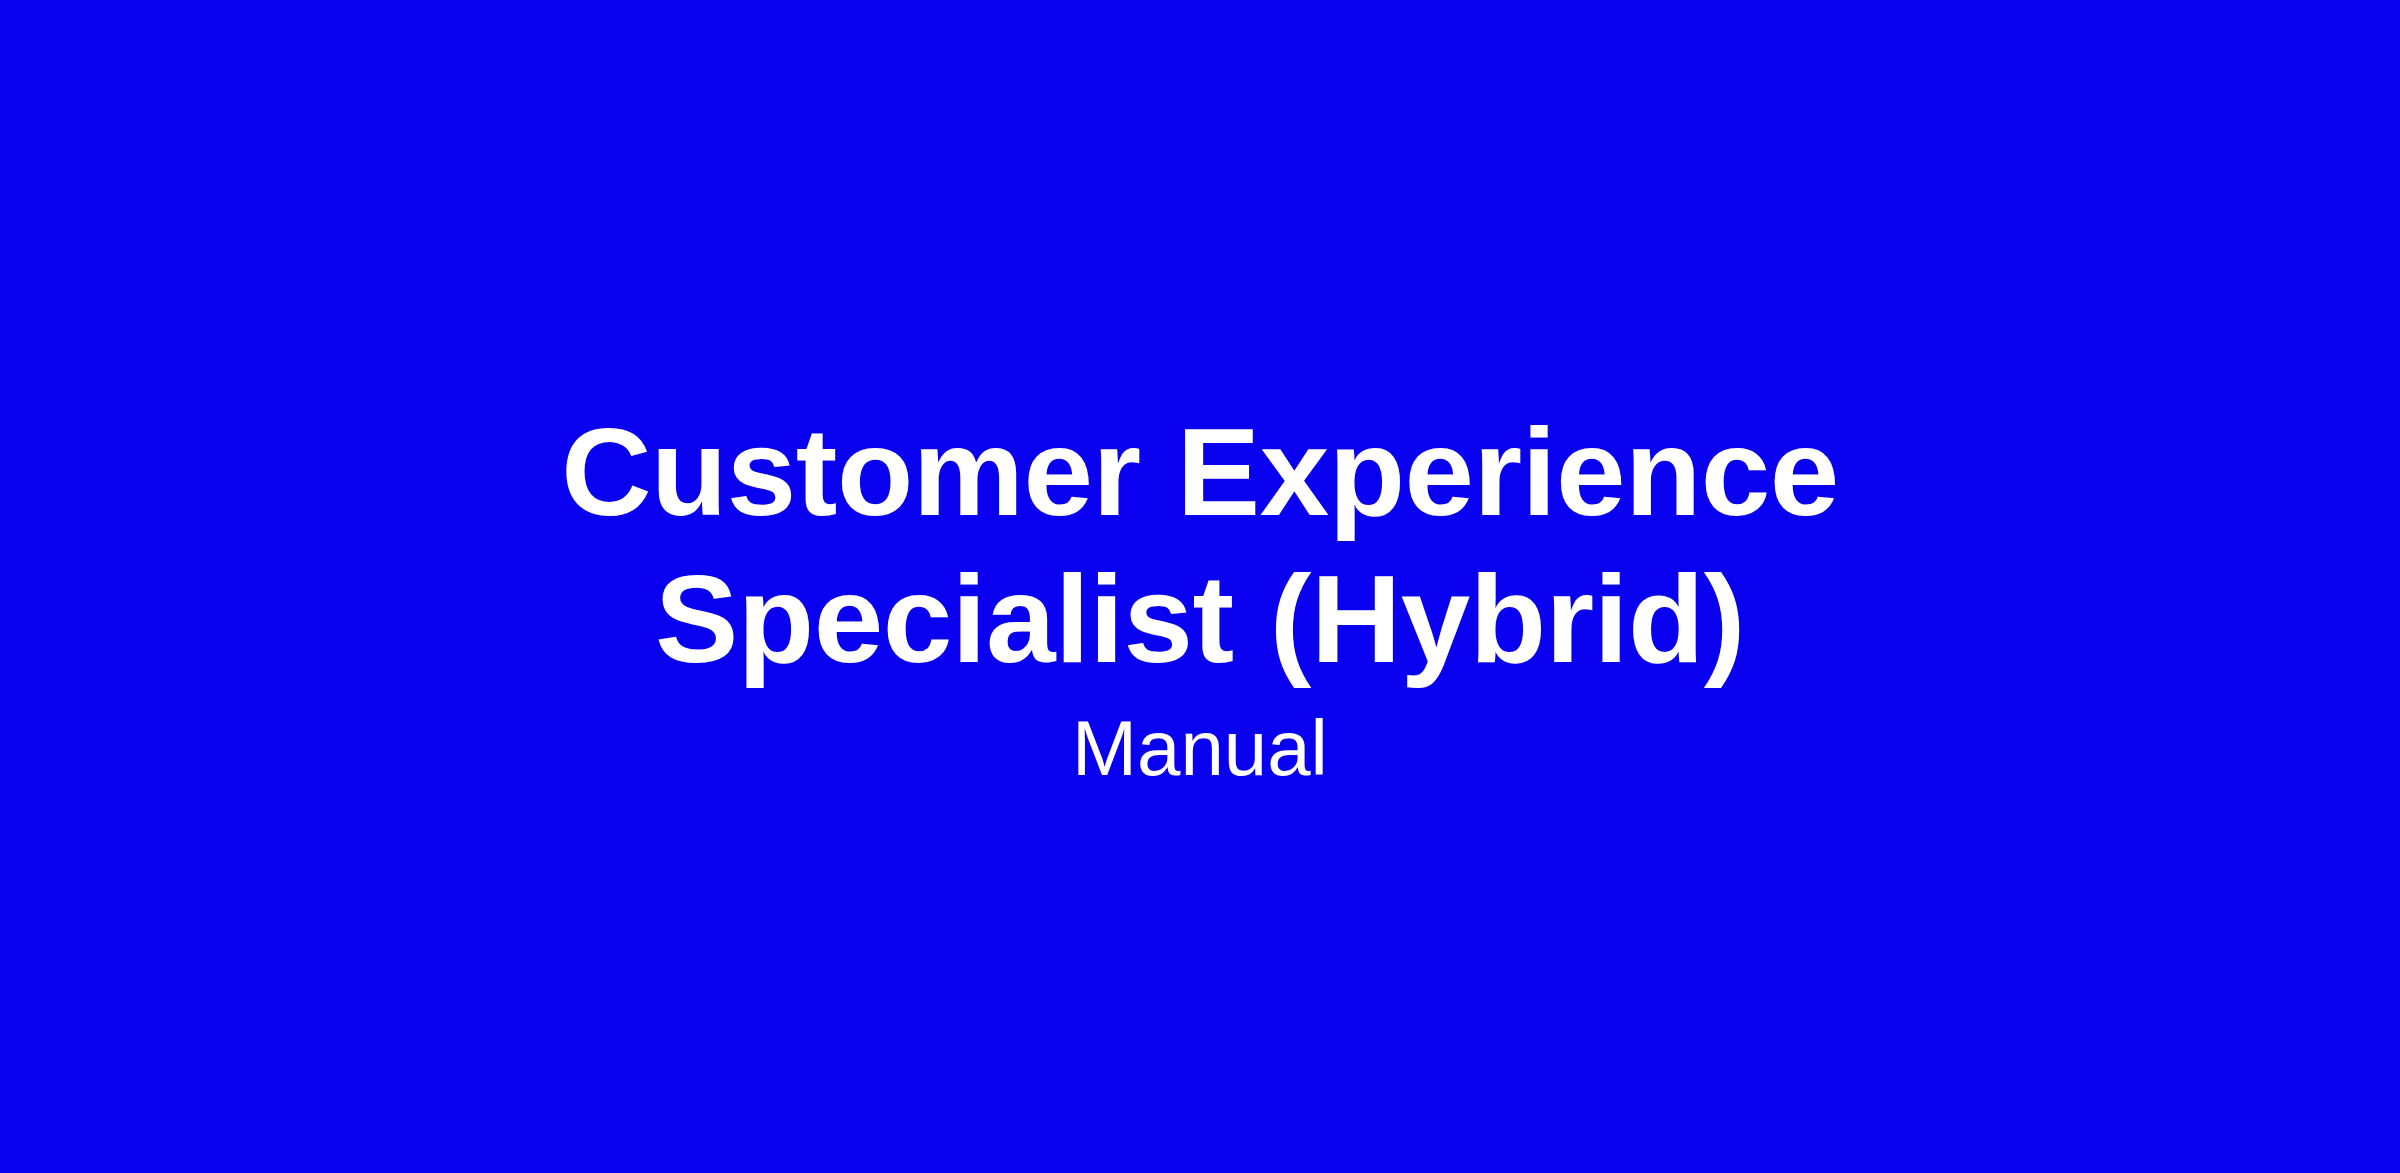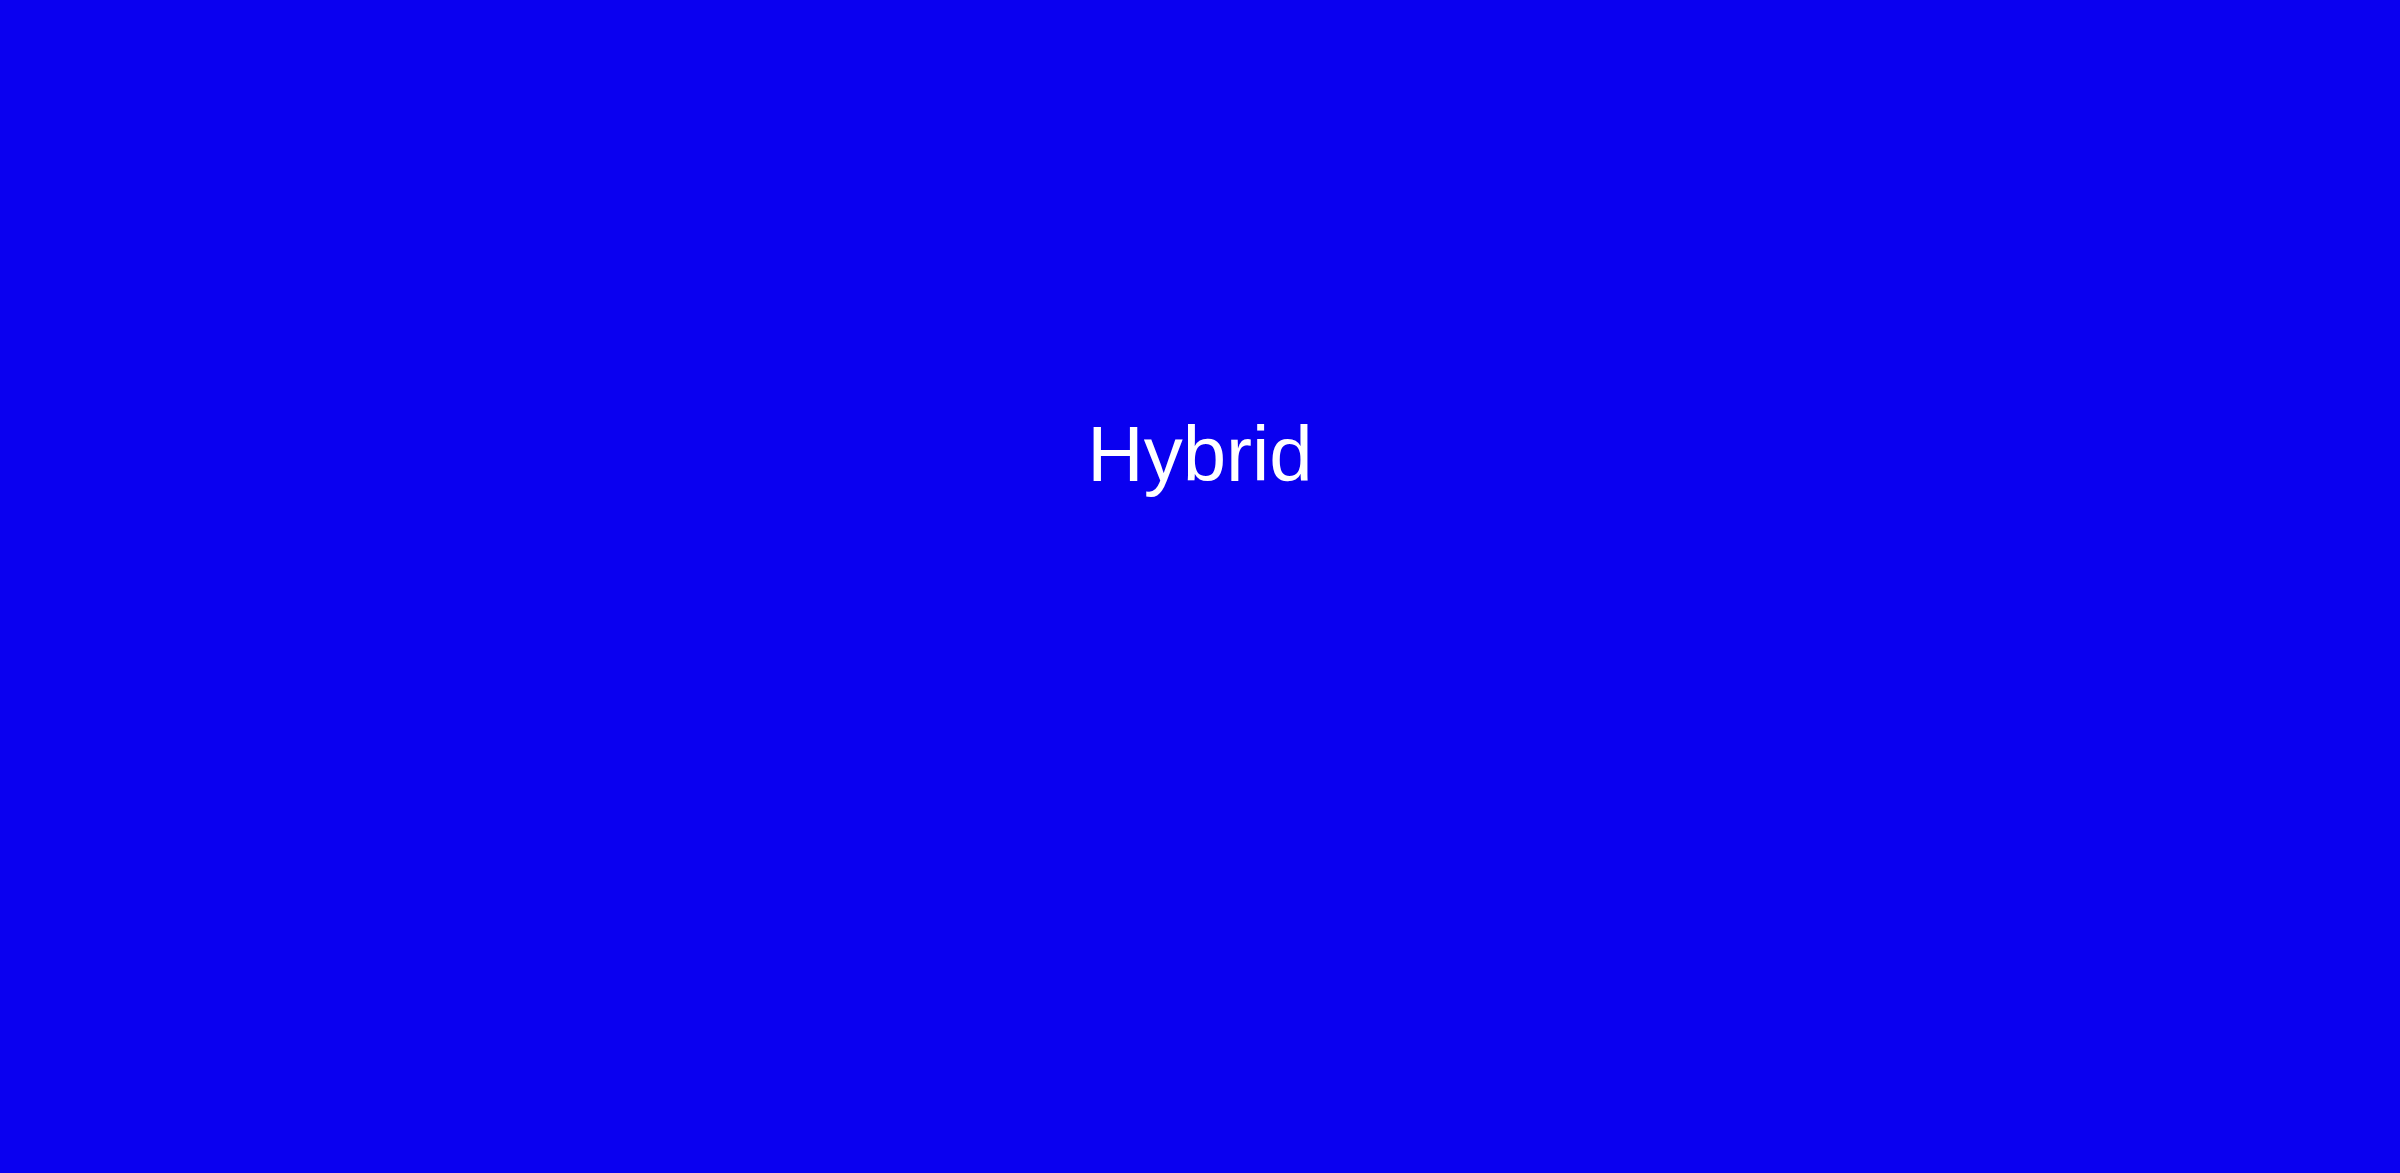--- a/index.html
+++ b/index.html
@@ -69,18 +69,19 @@
     text-align: center;
   }
 </style>
 </head>
 <body style="background: rgb(10, 0, 240);">
 
 <div class="slide" style="background-color: rgb(10, 0, 240);">
 
   <div class="title-block">
 
+    <h1 class="slide-title" style="color: rgb(255, 255, 255);">Customer Experience Specialist (Hybrid)</h1>
 
-    <h2 class="slide-subtitle" style="color: rgb(255, 255, 255);">Hybrid</h2>
+    <h2 class="slide-subtitle" style="color: rgb(255, 255, 255);">Manual</h2>
 
   </div>
 
 </div>
 
 </body></html>

